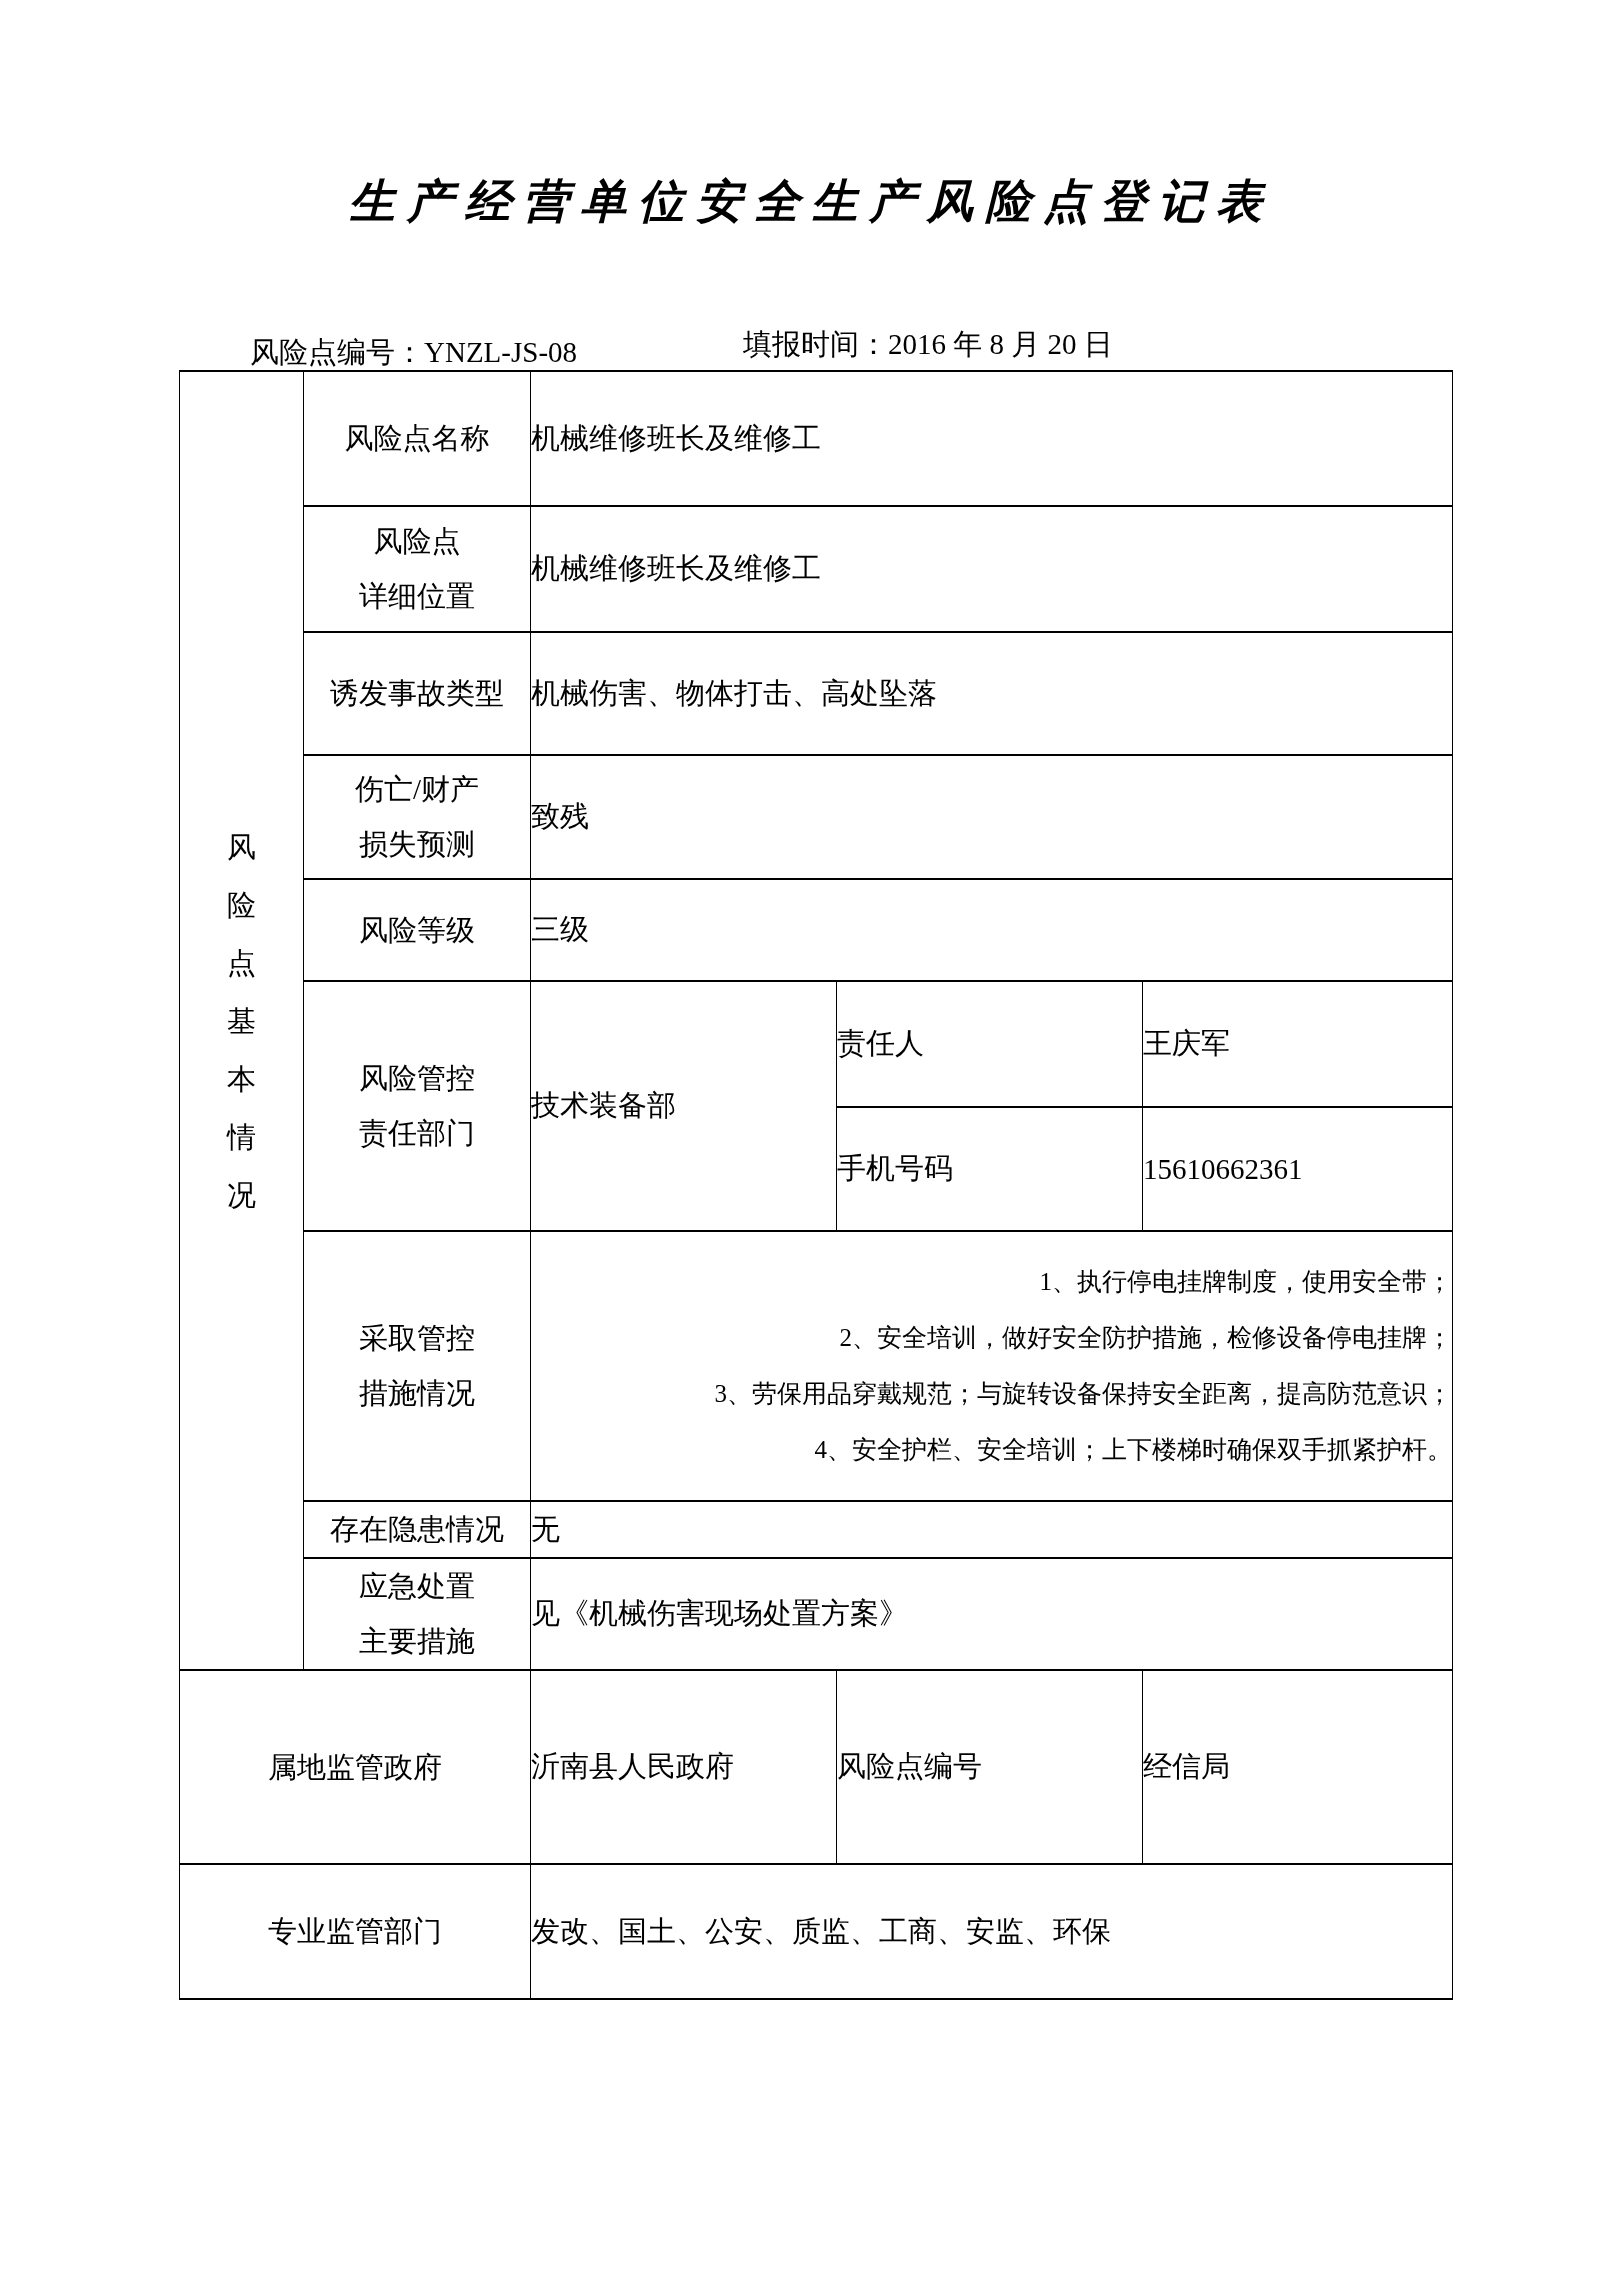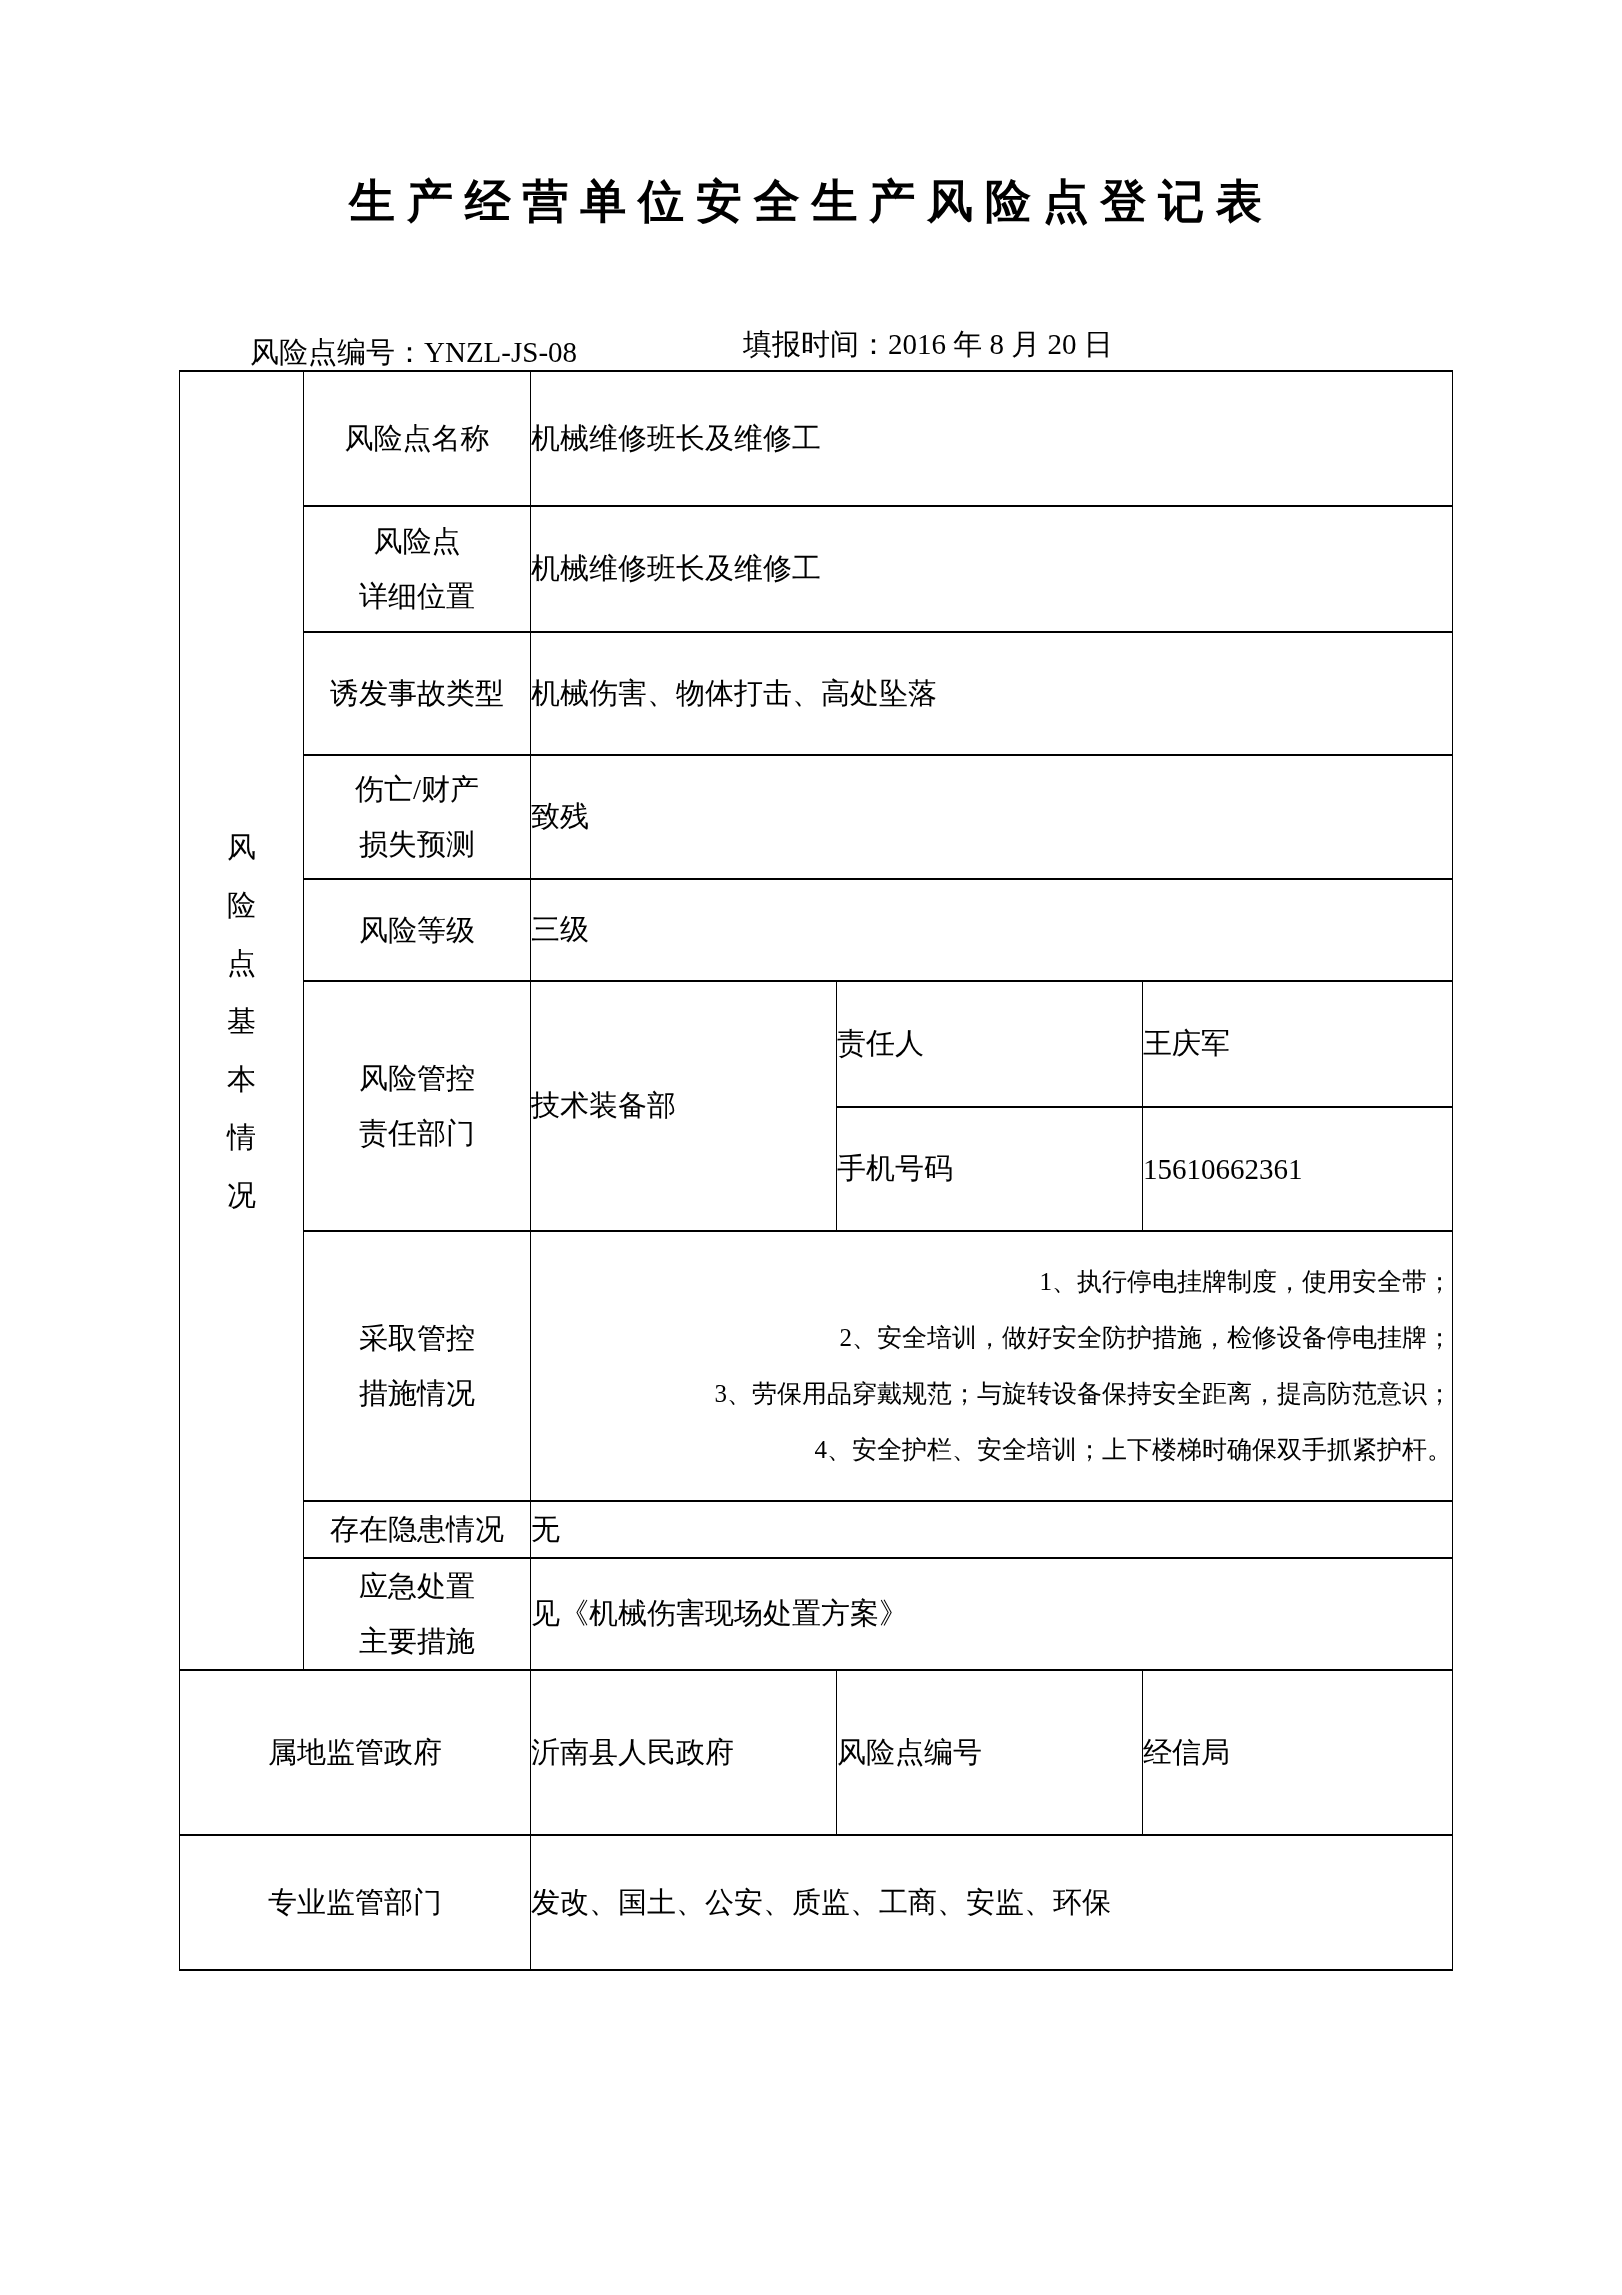--- a/index.html
+++ b/index.html
@@ -9,20 +9,21 @@
     background:#ffffff;
     color:#000000;
     font-family:"Liberation Serif","DejaVu Serif",serif;
   }
   .doc-title {
     position:absolute; top:171px; left:0; width:1623px;
     text-align:center;
     font-size:46px; font-weight:bold;
     letter-spacing:11.8px;
     white-space:nowrap;
+    font-style:italic;
   }
   .meta-line { position:absolute; top:325px; left:0; width:1623px; height:39px; font-size:29px; }
   .meta-no   { position:absolute; left:250px;  top:0; white-space:nowrap;margin-top:8px; }
   .meta-time { position:absolute; left:743px; top:0; white-space:nowrap; }
 
   table.form {
     position:absolute; left:179px; top:370px;
     width:1274px;
     border-collapse:collapse;
     table-layout:fixed;
@@ -139,21 +140,21 @@
     <td class="lbl">存在隐患情况</td>
     <td class="pad-l" colspan="3">无</td>
   </tr>
 
   <tr style="height:110px">
     <td class="lbl">应急处置
 主要措施</td>
     <td class="pad-l" colspan="3">见《机械伤害现场处置方案》</td>
   </tr>
 
-  <tr style="height:165px">
+  <tr style="height:194px">
     <td class="lbl" colspan="2">属地监管政府</td>
     <td class="val-center">沂南县人民政府</td>
     <td class="val-center">风险点编号</td>
     <td class="val-center">经信局</td>
   </tr>
 
   <tr style="height:135px">
     <td class="lbl" colspan="2">专业监管部门</td>
     <td class="pad-xs" colspan="3">发改、国土、公安、质监、工商、安监、环保</td>
   </tr>

